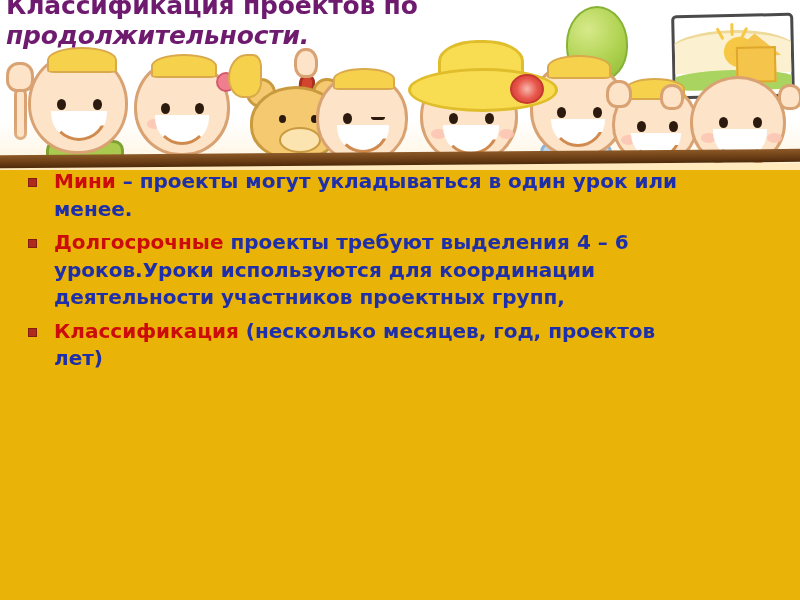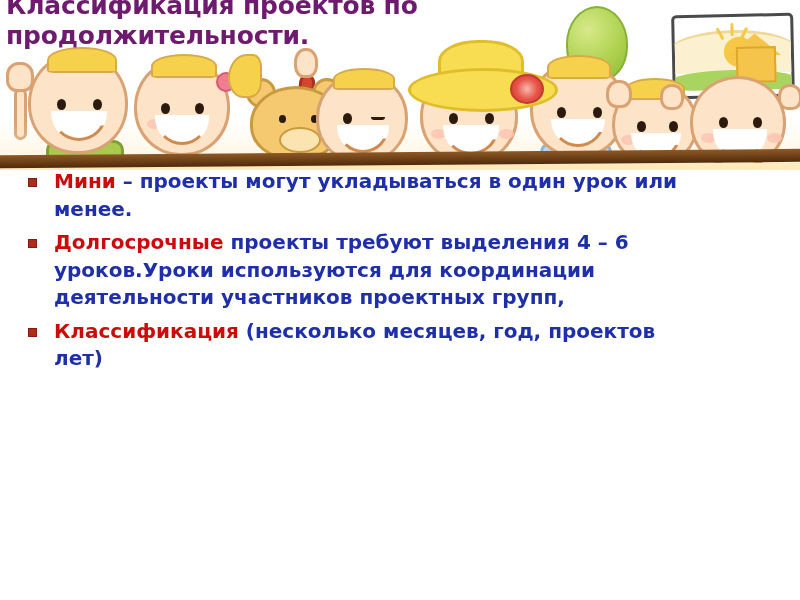--- a/index.html
+++ b/index.html
@@ -10,21 +10,21 @@
   body{
     font-family:"DejaVu Sans", sans-serif;
     background:#ffe9bd;
     position:relative;
   }
 
   
   .slide{
     position:relative;
     width:800px; height:600px;
-    background:#ffffff;
+    background:#eab308;
     overflow:hidden;
   }
 
   
   .illus-band{
     position:absolute;
     left:0; top:0;
     width:800px; height:166px;
     background:#ffffff;
     overflow:hidden;
@@ -219,21 +219,21 @@
     left:6px; top:-9px;
     width:470px;
     z-index:60;
     font-family:"DejaVu Sans", sans-serif;
     font-weight:bold;
     font-size:25px;
     line-height:30px;
     color:#6e1a6e;
     letter-spacing:-0.2px;
   }
-  .title .l2{ display:block; }
+  .title .l2{ display:block;font-style:italic; }
 
   
   .body-wrap{
     position:absolute;
     left:0; top:166px;
     width:716px; height:434px;
     z-index:55;
     padding:2px 36px 0 24px;
   }
   ul.bullets{ list-style:none; }

